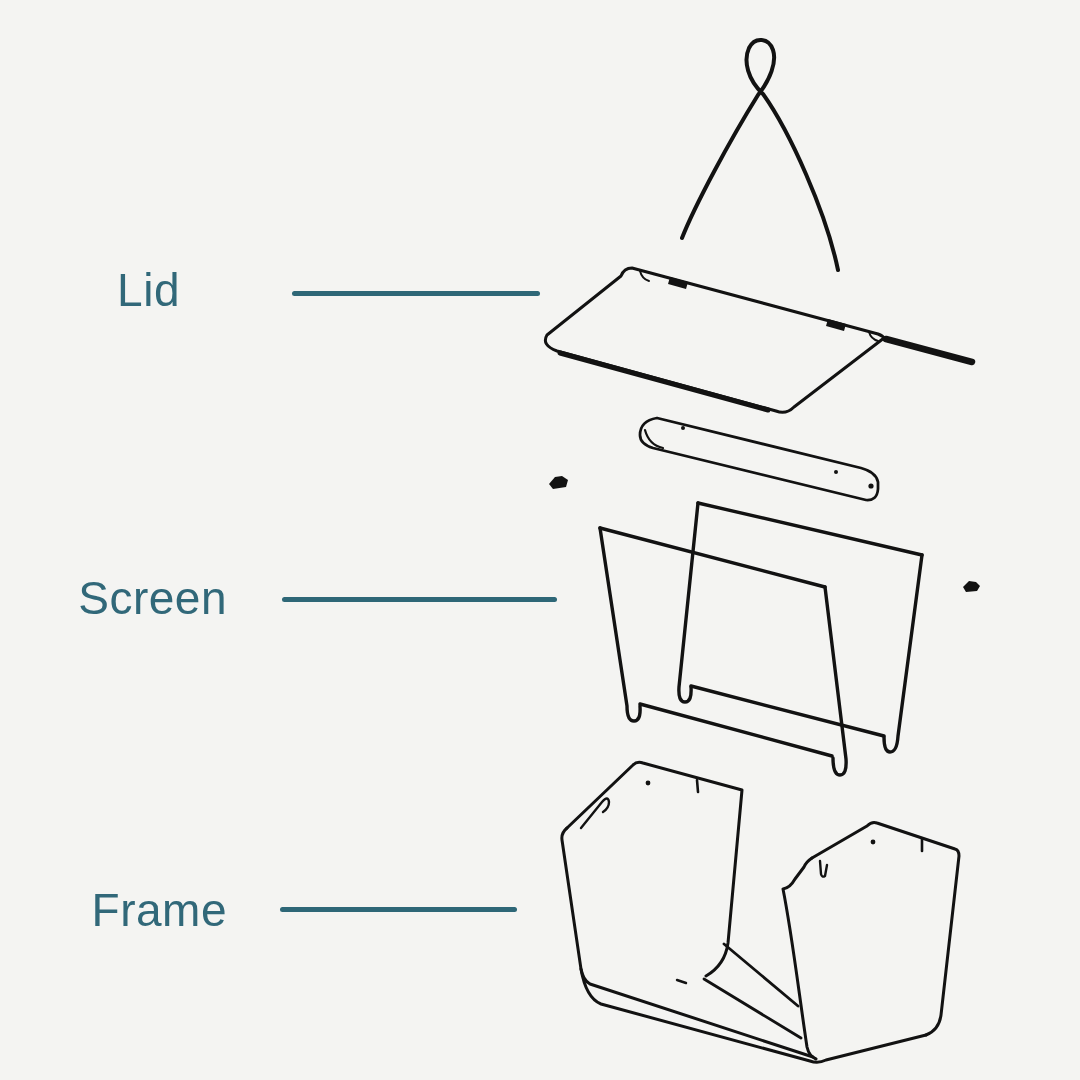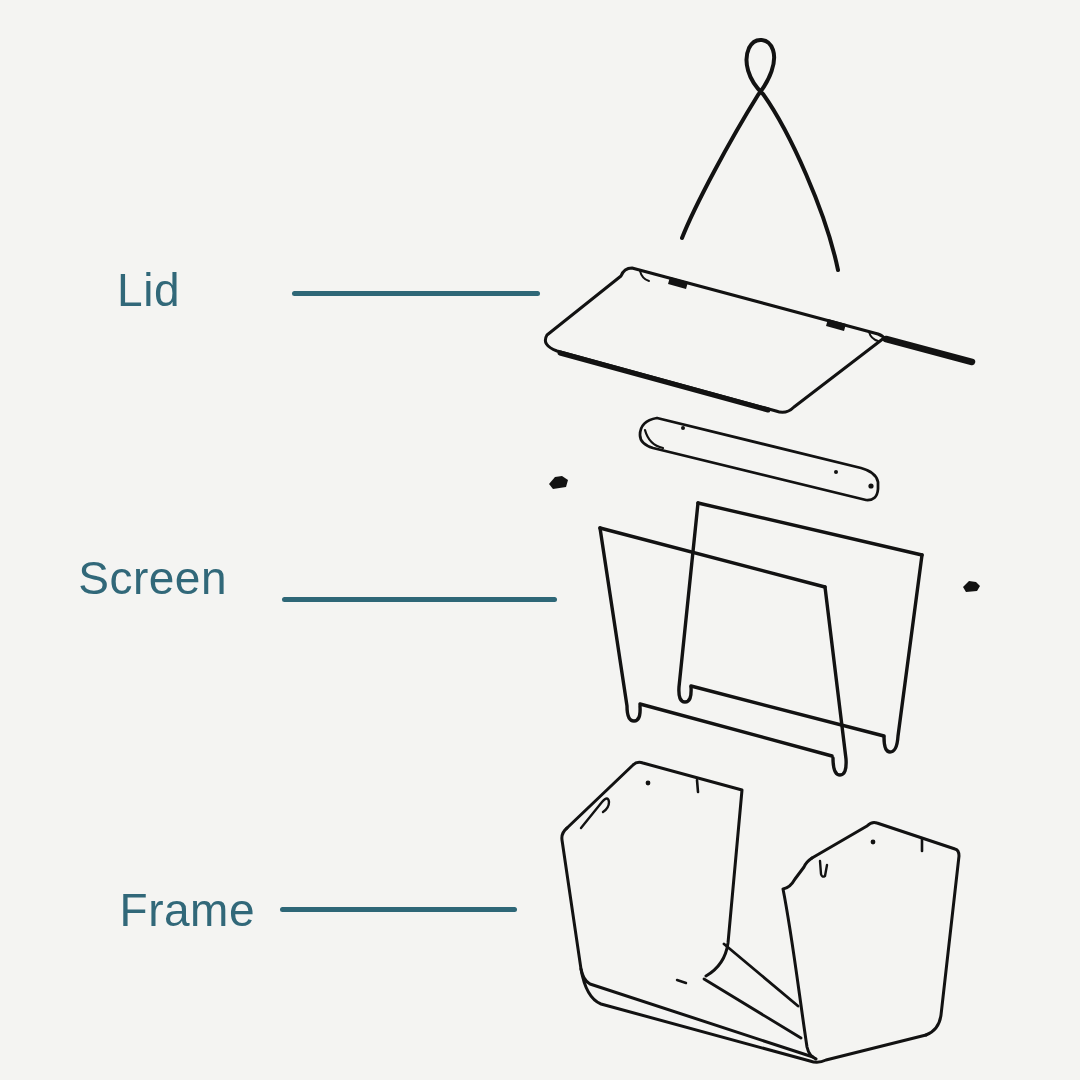--- a/index.html
+++ b/index.html
@@ -100,19 +100,19 @@
       <path class="art" stroke-width="3" d="M812 858 Q806 862 804 867 L795 879 Q790 888 783 889 C792 934 799 994 807 1047 Q809 1056 816 1059"></path>
       <path class="art" stroke-width="2.4" d="M820 861 L821 874 Q822 878 825 876 L827 865"></path>
       <path class="art" stroke-width="2.6" d="M922 839 L922 851"></path>
       <circle class="art-fill" cx="873" cy="842" r="2.4"></circle>
     </g>
   </svg>
 
   <div class="part-label" style="top:291px; right:900px;">Lid</div>
   <div class="leader" style="left:292px; top:291px; width:248px;"></div>
 
-  <div class="part-label" style="top:579px; right:853px;">Screen</div>
+  <div class="part-label" style="top:599px; right:853px;">Screen</div>
   <div class="leader" style="left:282px; top:597px; width:275px;"></div>
 
-  <div class="part-label" style="top:911px; right:825px;">Frame</div>
+  <div class="part-label" style="top:911px; right:853px;">Frame</div>
   <div class="leader" style="left:280px; top:907px; width:237px;"></div>
 
 </div>
 
 </body></html>

